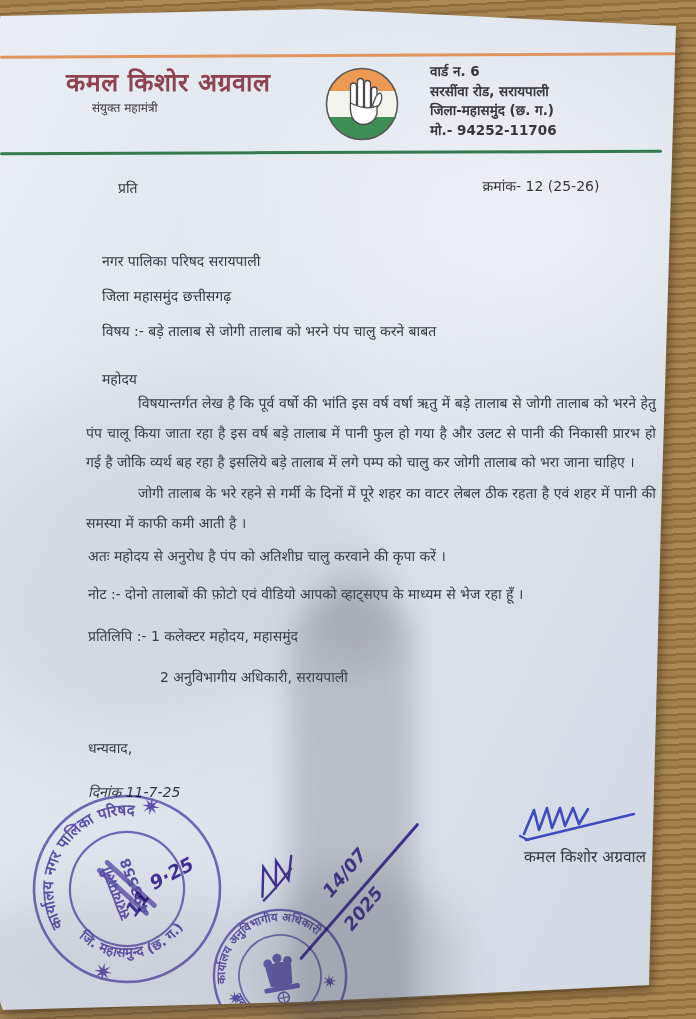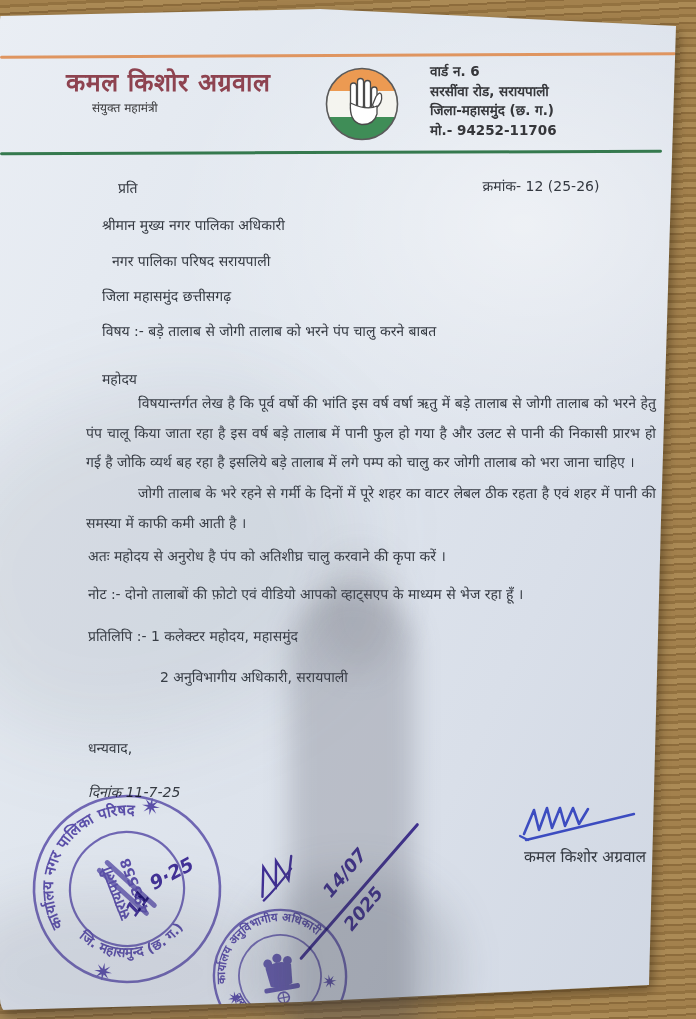--- a/index.html
+++ b/index.html
@@ -38,21 +38,21 @@
   .lh-name{position:absolute;left:66px;top:64px;font-size:25px;font-weight:700;color:var(--maroon);letter-spacing:.5px;}
   .lh-desig{position:absolute;left:68px;top:99px;font-size:12px;font-weight:400;color:#3a3a3c;margin-left:24px;}
   .lh-org{position:absolute;left:68px;top:120px;font-size:14px;font-weight:600;color:#3a3a3c;}
   .lh-logo{position:absolute;left:324px;top:66px;width:76px;height:76px;}
   .lh-addr{position:absolute;left:430px;top:62px;width:230px;text-align:left;font-size:13.5px;font-weight:600;color:#36373b;line-height:19.5px;}
   
   .t{position:absolute;color:var(--ink);font-size:14px;}
   .to-label{left:102px;top:178px;margin-left:16px;}
   .ref-no{left:420px;top:176px;width:242px;text-align:center;}
   .rcpt1{left:102px;top:215px;}
-  .rcpt2{left:112px;top:251px;text-align:center;}
+  .rcpt2{left:102px;top:251px;text-align:center;}
   .rcpt3{left:102px;top:286px;}
   .subject{left:102px;top:321px;width:560px;}
   .salutation{left:102px;top:357px;margin-top:12px;}
   .para{left:86px;width:570px;line-height:29.5px;text-align:justify;}
   .para1{top:389px;text-indent:52px;}
   .para2{top:479px;text-indent:52px;}
   .request{left:88px;top:546px;width:580px;}
   .note{left:88px;top:584px;width:590px;}
   .copy1{left:88px;top:626px;}
   .copy2{left:160px;top:667px;}
@@ -115,21 +115,20 @@
   <div class="lh-addr">
     <div>वार्ड न. 6</div>
     <div>सरसींवा रोड, सरायपाली</div>
     <div>जिला-महासमुंद (छ. ग.)</div>
     <div>मो.- 94252-11706</div>
   </div>
   <div class="rule rule-green"></div>
 
   <div class="t to-label">प्रति</div>
   <div class="t ref-no">क्रमांक- 12 (25-26)</div>
-  <div class="t rcpt1">श्रीमान मुख्य नगर पालिका अधिकारी</div>
   <div class="t rcpt2">नगर पालिका परिषद सरायपाली</div>
   <div class="t rcpt3">जिला महासमुंद छत्तीसगढ़</div>
   <div class="t subject">विषय :- बड़े तालाब से जोगी तालाब को भरने पंप चालु करने बाबत</div>
   <div class="t salutation">महोदय</div>
   <div class="t para para1">विषयान्तर्गत लेख है कि पूर्व वर्षो की भांति इस वर्ष वर्षा ऋतु में बड़े तालाब से जोगी तालाब को भरने हेतु पंप चालू किया जाता रहा है इस वर्ष बड़े तालाब में पानी फुल हो गया है और उलट से पानी की निकासी प्रारभ हो गई है जोकि व्यर्थ बह रहा है इसलिये बड़े तालाब में लगे पम्प को चालु कर जोगी तालाब को भरा जाना चाहिए ।</div>
   <div class="t para para2">जोगी तालाब के भरे रहने से गर्मी के दिनों में पूरे शहर का वाटर लेबल ठीक रहता है एवं शहर में पानी की समस्या में काफी कमी आती है ।</div>
   <div class="t request">अतः महोदय से अनुरोध है पंप को अतिशीघ्र चालु करवाने की कृपा करें ।</div>
   <div class="t note">नोट :- दोनो तालाबों की फ़ोटो एवं वीडियो आपको व्हाट्सएप के माध्यम से भेज रहा हूँ ।</div>
   <div class="t copy1">प्रतिलिपि :- 1 कलेक्टर महोदय, महासमुंद</div>
   <div class="t copy2">2 अनुविभागीय अधिकारी, सरायपाली</div>

